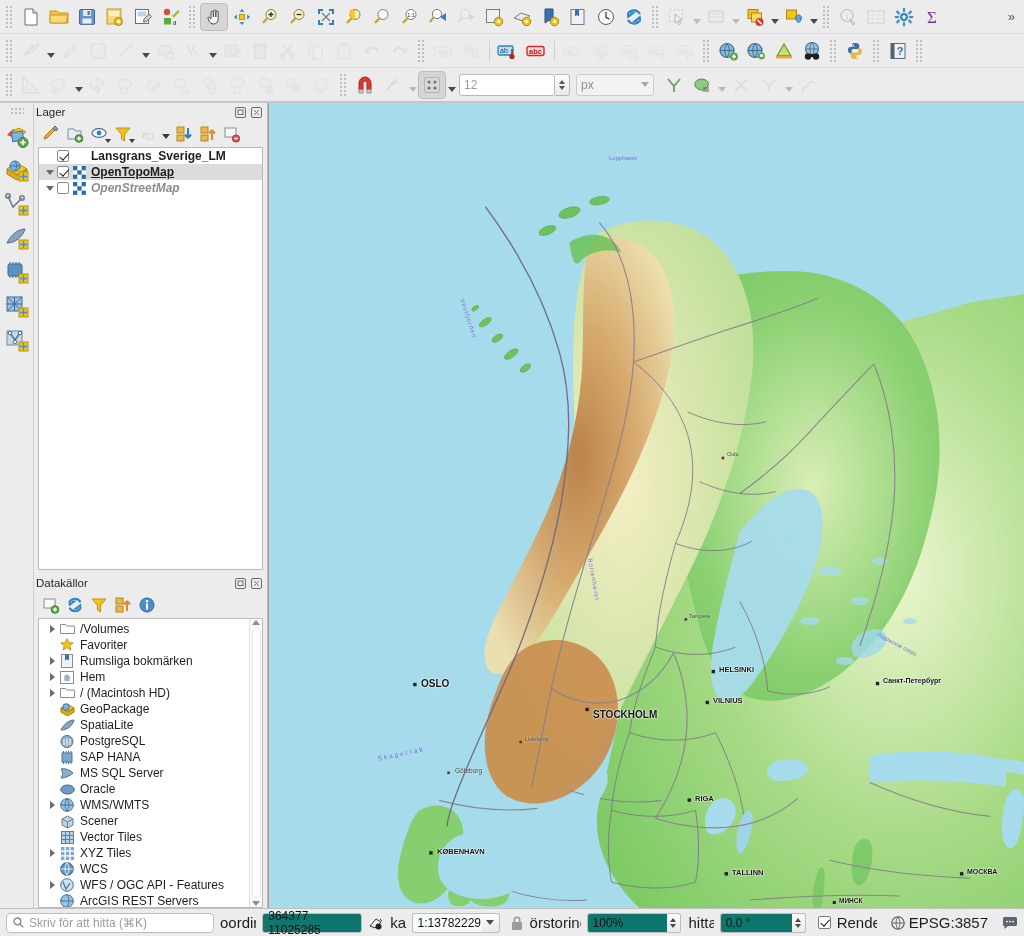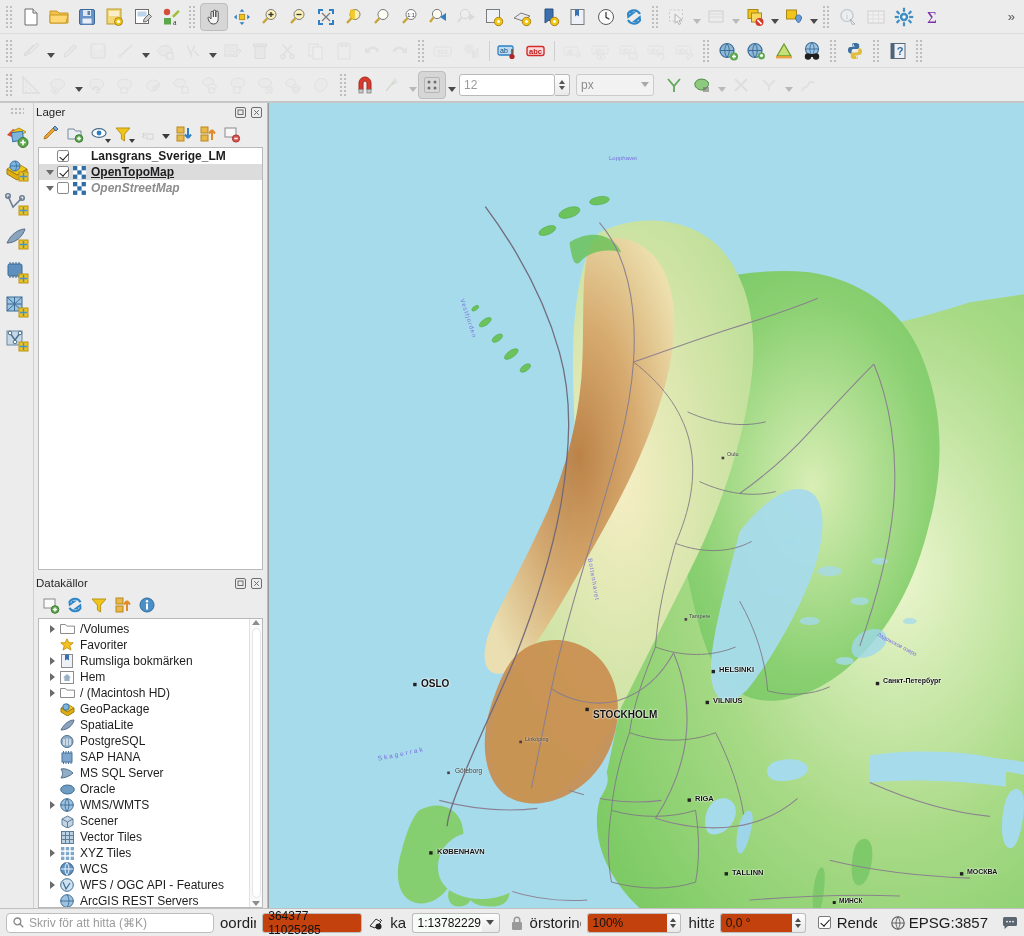--- a/index.html
+++ b/index.html
@@ -153,21 +153,21 @@
   .status {
     height: 28px; background:#ececec; border-top:1px solid #c0c0c0;
     display:flex; align-items:center; padding: 0 6px; gap:6px; flex:0 0 auto;
   }
   .srch {
     width: 208px; height:20px; background:#fff; border:1px solid #bdbdbd; border-radius:4px;
     display:flex; align-items:center; gap:5px; padding: 0 6px; color:#9b9b9b; font-size:12px; flex:0 0 auto;
   }
   .stxt { font-size:15px; color:#1d1d1f; white-space:nowrap; overflow:hidden; }
   .sfield {
-    height:20px; background:#c2410c; border:1px solid #bdbdbd; border-radius:3px;
+    height:20px; background:#0f766e; border:1px solid #bdbdbd; border-radius:3px;
     display:flex; align-items:center; padding:0 5px; font-size:12px; color:#111; flex:0 0 auto;
   }
   .sfield.g { background:#f7fbf7; }
   .sspin { width:14px;height:20px;border:1px solid #bdbdbd;border-left:none;border-radius:0 3px 3px 0;
     background:linear-gradient(#fdfdfd,#e9e9e9); display:flex;flex-direction:column;align-items:center;justify-content:center;gap:2px;flex:0 0 auto;}
   .sspin i{width:0;height:0;border-left:3px solid transparent;border-right:3px solid transparent;}
   .sspin i.up{border-bottom:4px solid #4a4a4a;}
   .sspin i.dn{border-top:4px solid #4a4a4a;}
   .sdrop { width:18px;height:20px;border:1px solid #bdbdbd;border-left:none;border-radius:0 3px 3px 0;
     background:linear-gradient(#fdfdfd,#e9e9e9);display:flex;align-items:center;justify-content:center;flex:0 0 auto;}

